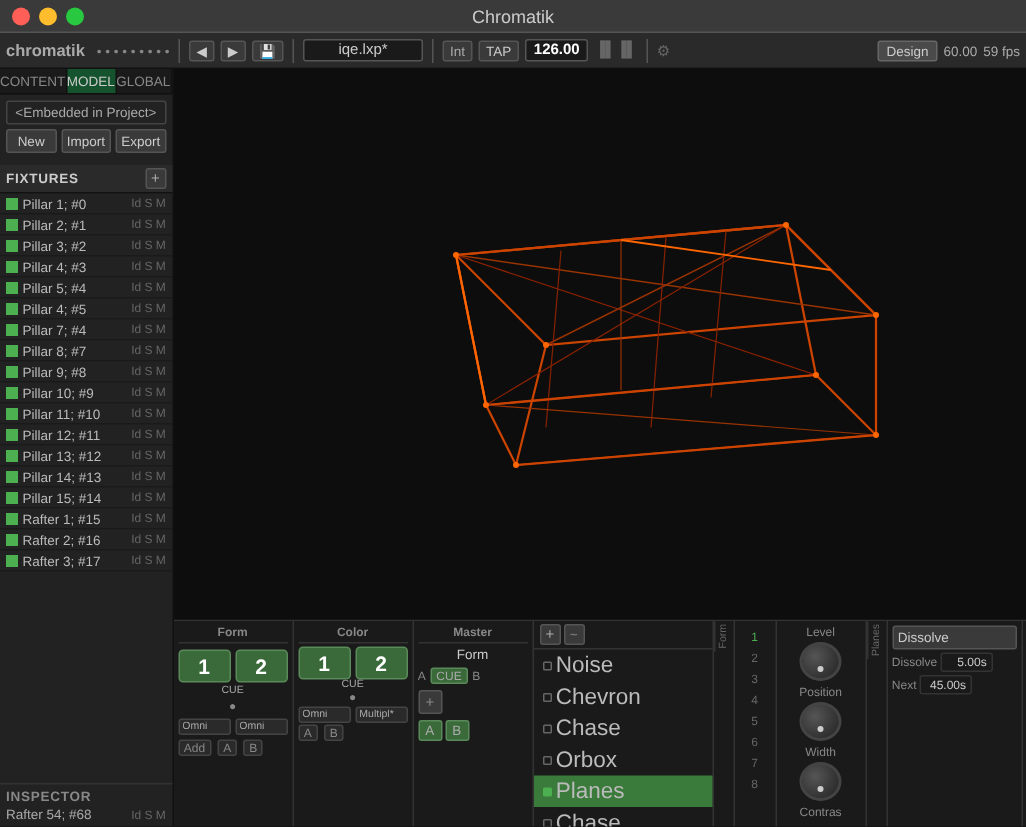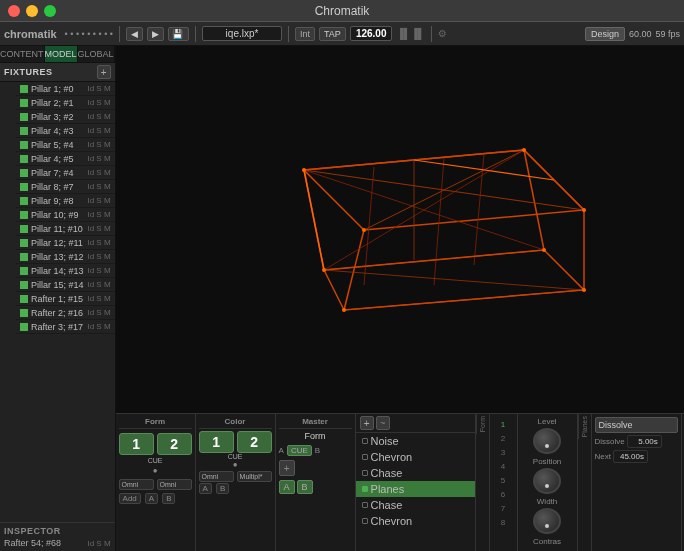--- a/index.html
+++ b/index.html
@@ -189,21 +189,20 @@
       display: flex;
       align-items: center;
       justify-content: center;
       cursor: pointer;
       border-radius: 2px;
     }
 
     .fixture-list {
       flex: 1;
       overflow-y: auto;
-      margin-left: 16px;
     }
     .fixture-item {
       display: flex;
       align-items: center;
       padding: 1px 4px;
       font-size: 9px;
       color: #bbb;
       border-bottom: 1px solid #1a1a1a;
       height: 14px;
     }
@@ -371,21 +370,21 @@
       display: flex;
       align-items: center;
       justify-content: center;
       cursor: pointer;
       border-radius: 2px;
     }
     .chase-item {
       display: flex;
       align-items: center;
       padding: 2px 6px;
-      font-size: 11px;
+      font-size: 15px;
       color: #bbb;
       cursor: pointer;
       gap: 3px;
     }
     .chase-item.active { background: #3a7a3a; }
     .chase-dot {
       width: 6px; height: 6px;
       border: 1px solid #666;
       border-radius: 1px;
     }
@@ -594,20 +593,28 @@
 
 <div class="main-layout">
 
   <div class="left-panel">
     <div class="tab-bar">
       <div class="tab">CONTENT</div>
       <div class="tab active">MODEL</div>
       <div class="tab">GLOBAL</div>
     </div>
 
+    <div class="panel-section">
+      <div class="embedded-header">&lt;Embedded in Project&gt;</div>
+      <div class="panel-buttons">
+        <div class="panel-btn">New</div>
+        <div class="panel-btn">Import</div>
+        <div class="panel-btn">Export</div>
+      </div>
+    </div>
 
     <div class="fixtures-header">
       <span class="fixtures-title">FIXTURES</span>
       <div class="fixtures-add">+</div>
     </div>
 
     <div class="fixture-list">
       <div class="fixture-item">
         <div class="fixture-color"></div>
         <span class="fixture-name">Pillar 1; #0</span>
@@ -838,20 +845,24 @@
           <div class="chase-dot empty"></div>
           <span>Noise</span>
         </div>
         <div class="chase-item">
           <div class="chase-dot empty"></div>
           <span>Chevron</span>
         </div>
         <div class="chase-item">
           <div class="chase-dot empty"></div>
           <span>Chase</span>
+        </div>
+        <div class="chase-item">
+          <div class="chase-dot empty"></div>
+          <span>Orbox</span>
         </div>
         <div class="chase-item active">
           <div class="chase-dot green"></div>
           <span>Planes</span>
         </div>
         <div class="chase-item">
           <div class="chase-dot empty"></div>
           <span>Chase</span>
         </div>
         <div class="chase-item">

